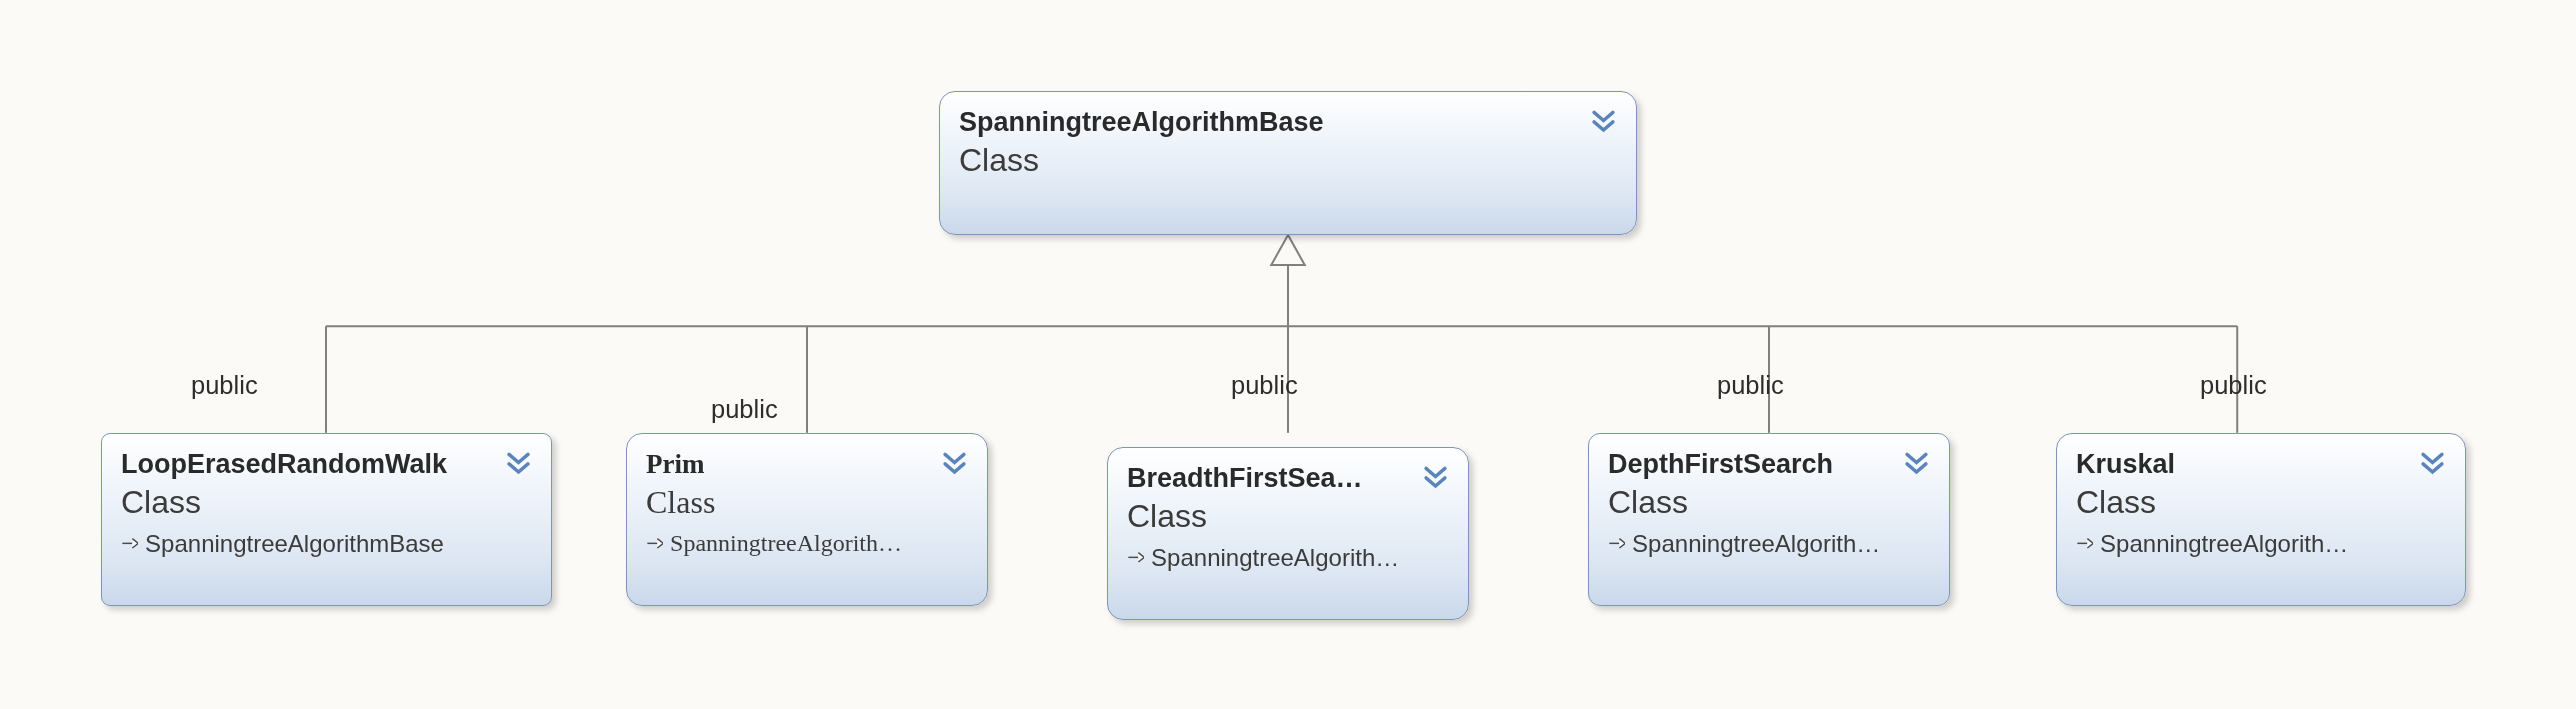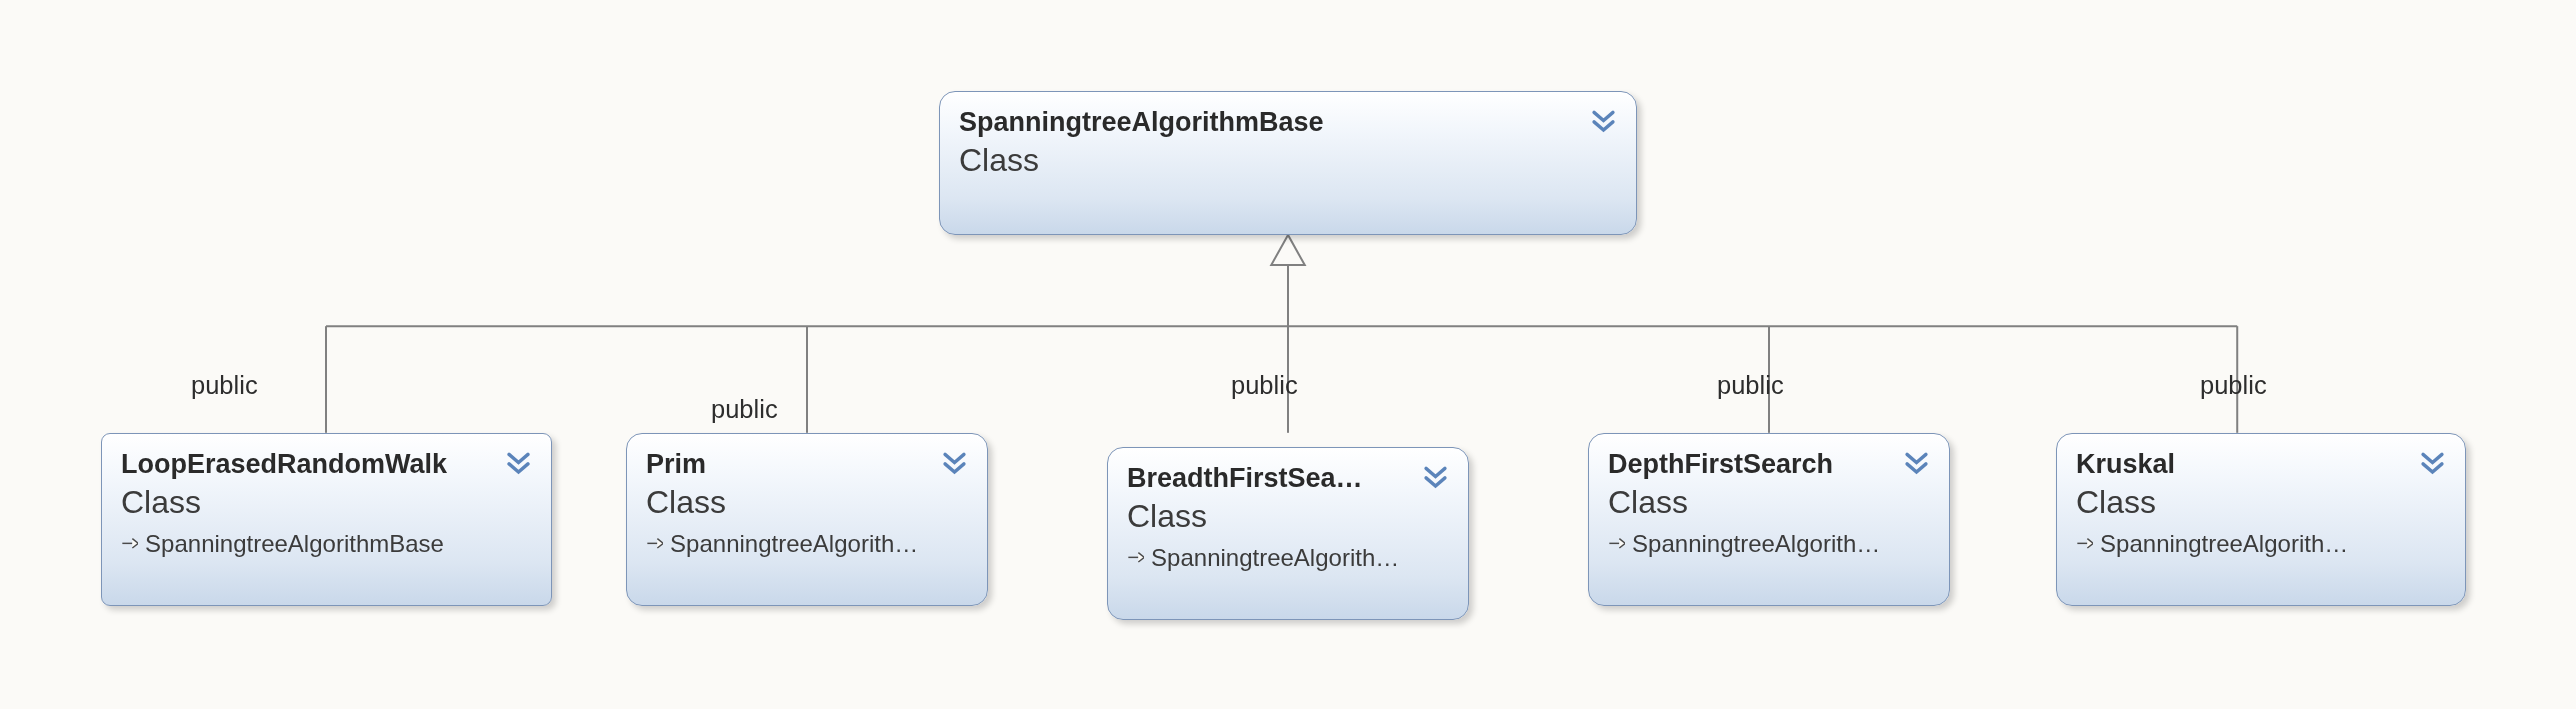--- a/index.html
+++ b/index.html
@@ -140,21 +140,21 @@
     <div class="expand-chevron">
       <svg viewBox="0 0 40 40">
           <g stroke="#5b84ba" stroke-width="5" fill="none" stroke-linecap="round">
         <polyline points="6,8 20,20 34,8"></polyline>
             <polyline points="6,22 20,34 34,22"></polyline>
           </g>
         </svg>
     </div>
   </div>
 
-  <div class="class-box" style="left:626px; top:433px; width:362px; height:173px;">
+  <div class="class-box" style="left:626px; top:433px; width:362px; height:173px;font-family:Liberation Serif, serif;">
     <div class="title">Prim</div>
     <div class="stereotype">Class</div>
     <div class="inherits">
       <span class="inherits-arrow">
         <svg viewBox="0 0 26 22">
             <g stroke="#4a4a4a" stroke-width="2.2" fill="none">
           <line x1="2" y1="11" x2="17" y2="11"></line>
               <polyline points="17,4 26,11 17,18" fill="#fbfaf7"></polyline>
             </g>
           </svg>
@@ -186,21 +186,21 @@
     <div class="expand-chevron">
       <svg viewBox="0 0 40 40">
           <g stroke="#5b84ba" stroke-width="5" fill="none" stroke-linecap="round">
         <polyline points="6,8 20,20 34,8"></polyline>
             <polyline points="6,22 20,34 34,22"></polyline>
           </g>
         </svg>
     </div>
   </div>
 
-  <div class="class-box" style="left:1588px; top:433px; width:362px; height:173px;">
+  <div class="class-box" style="left:1588px; top:433px; width:362px; height:173px;border-radius:12px;">
     <div class="title">DepthFirstSearch</div>
     <div class="stereotype">Class</div>
     <div class="inherits">
       <span class="inherits-arrow">
         <svg viewBox="0 0 26 22">
             <g stroke="#4a4a4a" stroke-width="2.2" fill="none">
           <line x1="2" y1="11" x2="17" y2="11"></line>
               <polyline points="17,4 26,11 17,18" fill="#fbfaf7"></polyline>
             </g>
           </svg>

